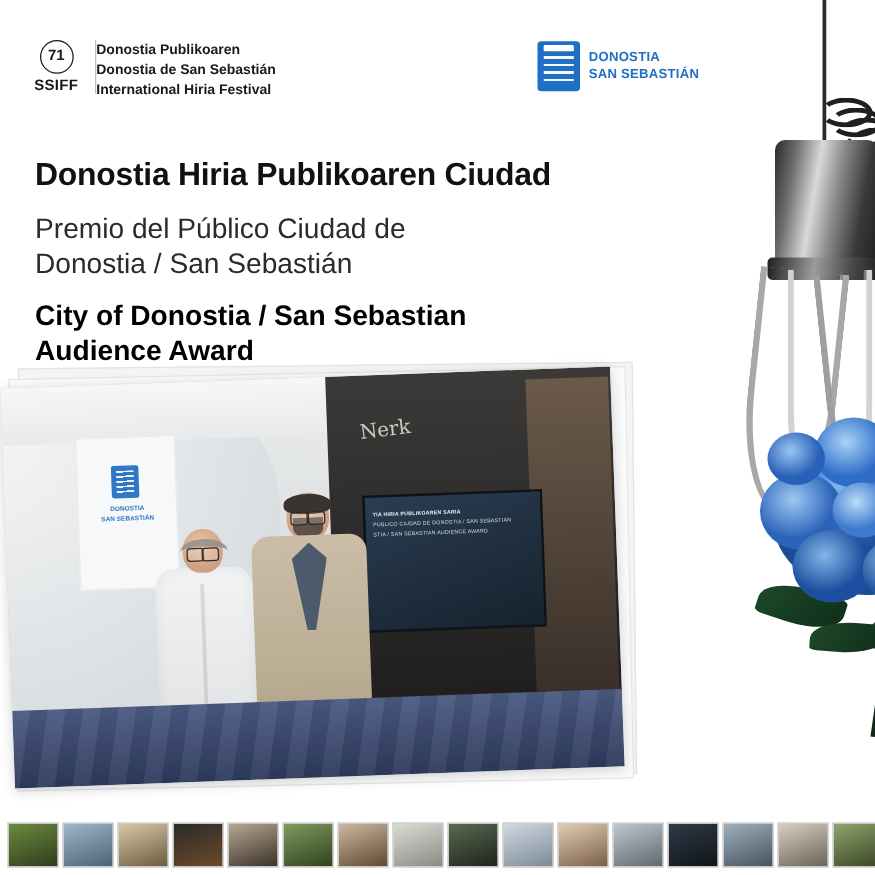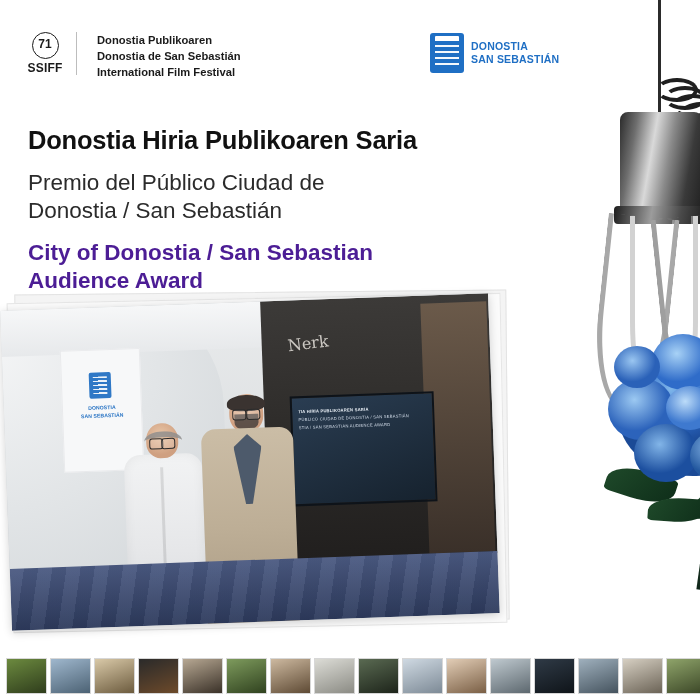--- a/index.html
+++ b/index.html
@@ -30,21 +30,21 @@
     left: 24px;
     display: flex;
     align-items: flex-start;
   }
   .ssiff-mark {
     width: 42px;
     text-align: center;
     line-height: 1.05;
     padding-right: 10px;
     border-right: 1px solid #bdbdbd;
-    margin-right: 20px;
+    margin-right: 0;
   }
   .ssiff-num {
     display: block;
     width: 25px;
     height: 25px;
     margin: 0 auto 3px auto;
     border: 1.6px solid #1a1a1a;
     border-radius: 50%;
     font-size: 12px;
     font-weight: bold;
@@ -125,21 +125,21 @@
     font-size: 22.5px;
     font-weight: 400;
     line-height: 1.24;
     color: #2b2b2b;
     margin-bottom: 14px;
   }
   .t-en {
     font-size: 22.5px;
     font-weight: bold;
     line-height: 1.24;
-    color: #4c1d95;
+    color: #000000;
   }
 
   
   .photo-stack {
     position: absolute;
     left: 6px;
     top: 288px;
     width: 500px;
     height: 340px;
   }
@@ -392,34 +392,34 @@
 <div id="poster">
 
   <div class="header">
     <div class="ssiff-mark">
       <span class="ssiff-num">71</span>
       <span class="ssiff-abbr">SSIFF</span>
     </div>
     <div class="fest-lines">
       <div>Donostia Publikoaren</div>
       <div>Donostia de San Sebastián</div>
-      <div>International Film Festival</div>
+      <div>International Hiria Festival</div>
     </div>
   </div>
 
   <div class="city-logo">
     <div class="city-shield"></div>
     <div class="city-text">
       <div>DONOSTIA</div>
       <div>SAN SEBASTIÁN</div>
     </div>
   </div>
 
   <div class="titles">
-    <div class="t-eu">Donostia Hiria Publikoaren Saria</div>
+    <div class="t-eu">Donostia Hiria Publikoaren Ciudad</div>
     <div class="t-es">
       <div>Premio del Público Ciudad de</div>
       <div>Donostia / San Sebastián</div>
     </div>
     <div class="t-en">
       <div>City of Donostia / San Sebastian</div>
       <div>Audience Award</div>
     </div>
   </div>
 

